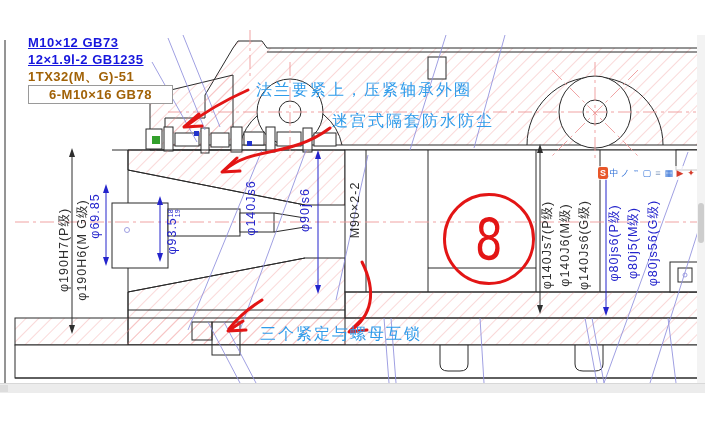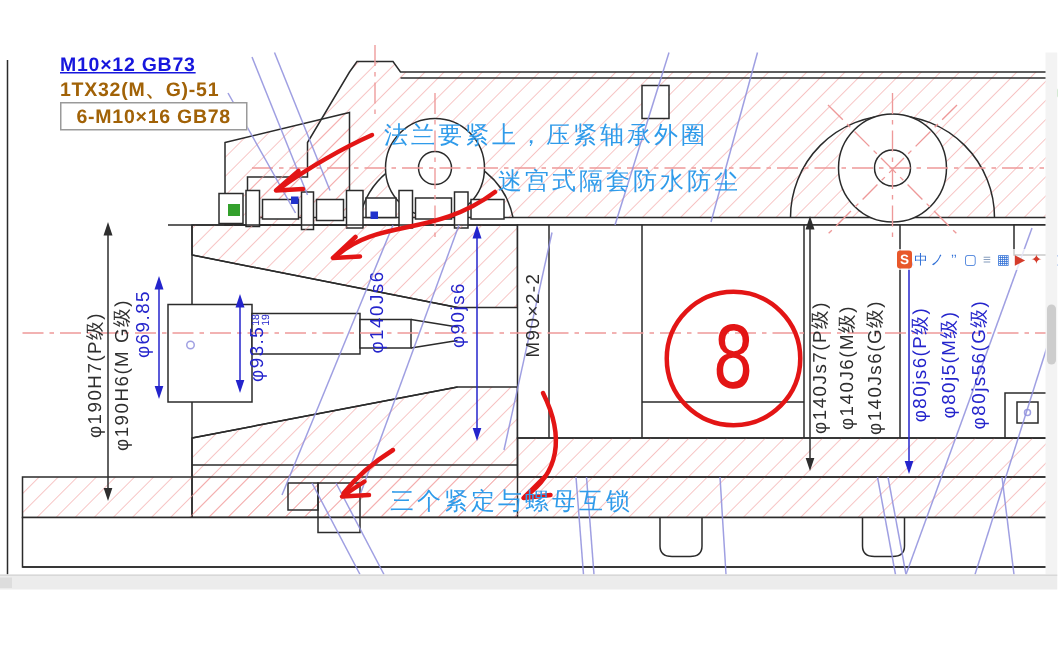--- a/index.html
+++ b/index.html
@@ -8,25 +8,25 @@
   svg.cad{position:absolute;left:0;top:0;}
   .o{stroke:var(--outline);fill:none;stroke-width:1;}
   .h{fill:url(#hatch);stroke:var(--outline);stroke-width:1;}
   .w{fill:#ffffff;stroke:var(--outline);stroke-width:1;}
   .cl{stroke:var(--center_red);stroke-width:0.9;fill:none;stroke-dasharray:14 4 3 4;}
   .bl{stroke:var(--line_blue);stroke-width:1;fill:none;opacity:.85;}
   .rd{stroke:var(--ink_red);stroke-width:3;fill:none;stroke-linecap:round;stroke-linejoin:round;}
   .dimln-k{stroke:var(--cad_black);stroke-width:1;fill:none;}
   .dimln-b{stroke:var(--cad_blue);stroke-width:1;fill:none;}
 
-  .notes{position:absolute;left:28px;top:34px;font-size:13px;font-weight:700;letter-spacing:.5px;line-height:17px;white-space:nowrap;margin-left:12px;}
+  .notes{position:absolute;left:28px;top:34px;font-size:13px;font-weight:700;letter-spacing:.5px;line-height:17px;white-space:nowrap;}
   .note{height:17px;}
   .note.nblue{color:var(--note_blue);text-decoration:underline;}
   .note.nblack{color:#a16207;}
-  .note.boxed{border:1px solid #9a9a9a;padding:0 10px;display:inline-block;background:#fff;}
+  .note.boxed{border:1px solid #9a9a9a;padding:0 20px;display:inline-block;background:#fff;}
 
   .dim{position:absolute;white-space:nowrap;font-size:12.5px;letter-spacing:1px;font-weight:400;
        transform:translate(-50%,-50%) rotate(-90deg);}
   .dim.blue{color:var(--cad_blue);}
   .dim.black{color:var(--cad_black);}
   .tol{display:inline-flex;flex-direction:column;font-size:7px;line-height:7px;vertical-align:3px;letter-spacing:0;}
   .tol i{font-style:normal;}
 
   .ann{position:absolute;color:var(--ink_blue);font-size:16px;letter-spacing:2px;white-space:nowrap;padding-left:24px;}
 
@@ -169,20 +169,21 @@
         <path d="M363,318 L349,332 L367,330"></path>
       <path d="M262,300 C246,310 236,320 229,329"></path>
         <path d="M243,321 L228,331 L246,330"></path>
     </g>
 
     <circle cx="702" cy="62" r="4" style="fill:var(--marker_green)"></circle>
   </svg>
 
   <div class="notes">
     <div class="note nblue">M10×12 GB73</div>
+    <div class="note nblue">12×1.9Ⅰ-2 GB1235</div>
     <div class="note nblack">1TX32(M、G)-51</div>
     <div class="note nblack boxed">6-M10×16 GB78</div>
   </div>
 
   <div class="dim black" style="left:64px;top:250px">φ190H7(P级)</div>
   <div class="dim black" style="left:82px;top:250px">φ190H6(M G级)</div>
   <div class="dim blue" style="left:95px;top:216px">φ69.85</div>
   <div class="dim blue" style="left:173px;top:232px">
     <span>φ93.5</span><span class="tol">
         <i>18</i>

